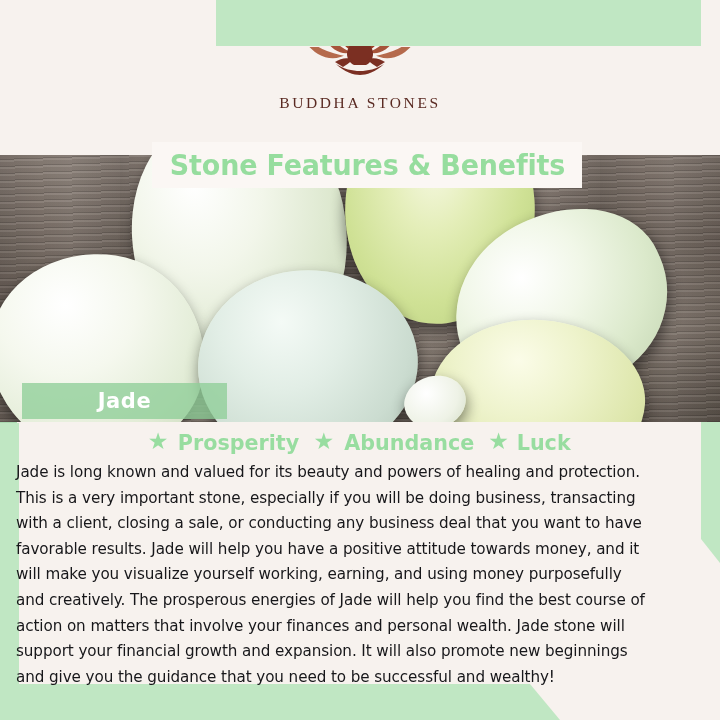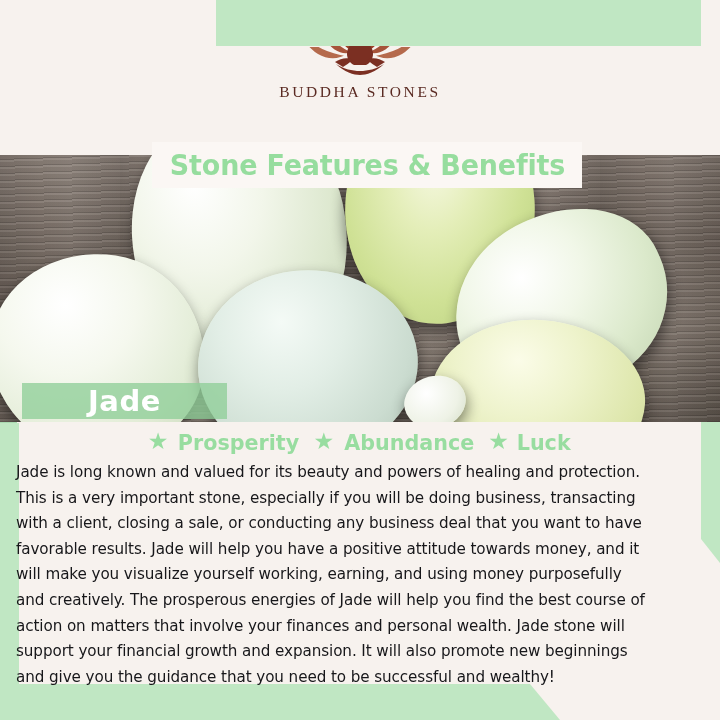--- a/index.html
+++ b/index.html
@@ -97,20 +97,21 @@
   }
 
   .logo-wrap {
     position: absolute;
     top: 14px;
     left: 0;
     width: 720px;
     display: flex;
     flex-direction: column;
     align-items: center;
+    gap: 11px;
   }
 
   .logo-mark { width: 116px; height: 66px; display: block; }
 
   .logo-text {
     margin-top: 3px;
     font-family: "Liberation Serif", serif;
     font-size: 15.5px;
     letter-spacing: 2.6px;
     color: #5a2a22;
@@ -226,21 +227,21 @@
     height: 36px;
     background: rgba(143, 206, 152, 0.78);
     display: flex;
     align-items: center;
     justify-content: center;
     z-index: 5;
   }
 
   .jade-label {
     font-family: "DejaVu Sans", sans-serif;
-    font-size: 29px;
+    font-size: 21px;
     font-weight: bold;
     color: #ffffff;
     letter-spacing: 0.6px;
   }
 
   
 
   .benefits {
     position: absolute;
     top: 430px;

